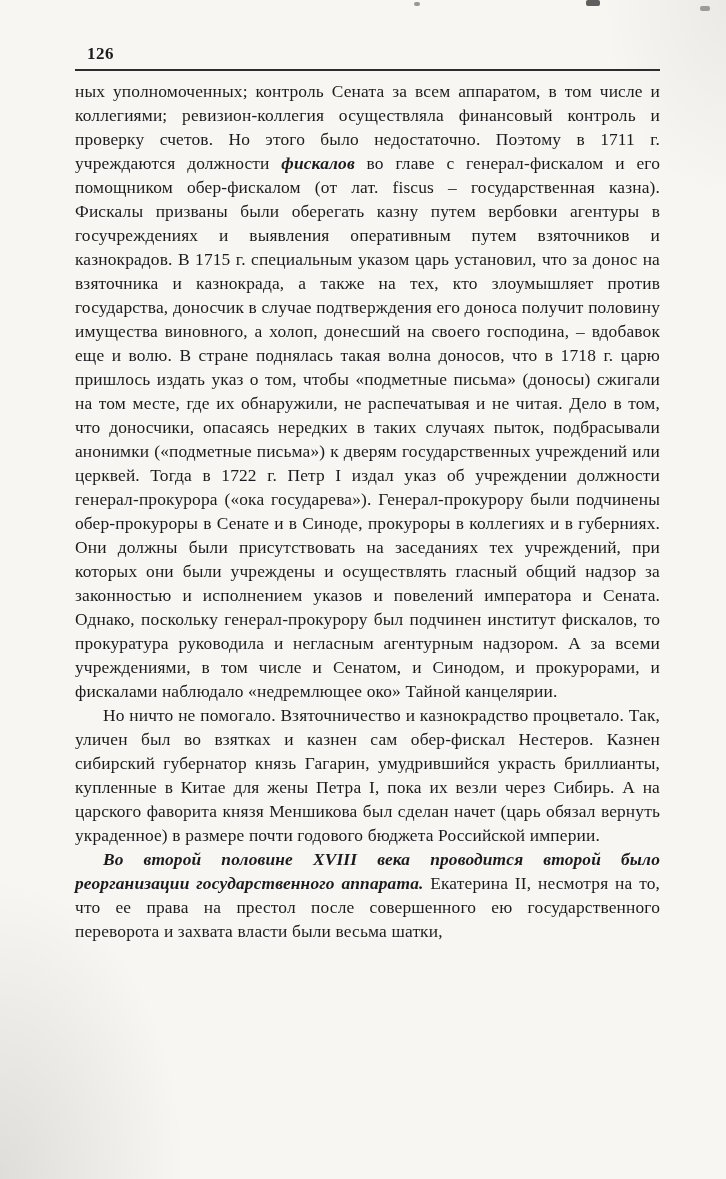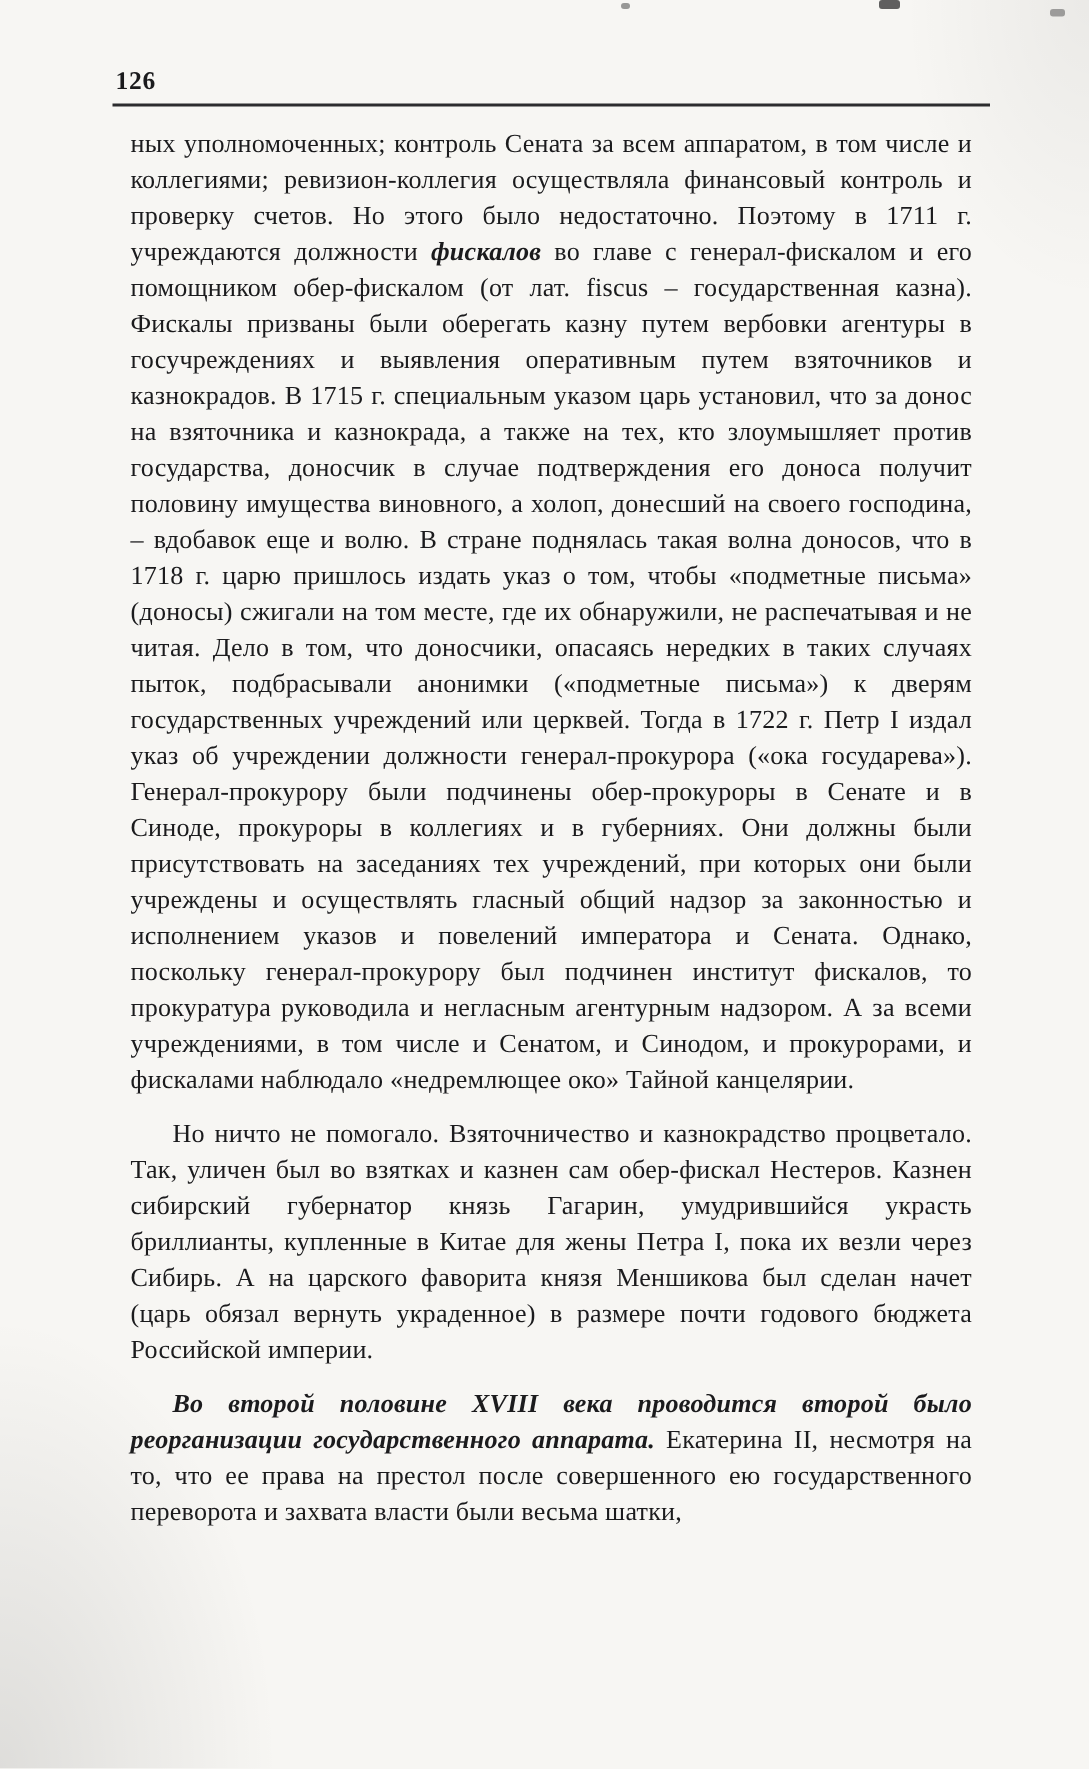--- a/index.html
+++ b/index.html
@@ -25,37 +25,37 @@
       var(--paper);
   }
   .page-header{
     margin-bottom:8px;
   }
   .page-number{
     display:block;
     font-weight:700;
     font-size:17px;
     letter-spacing:0.5px;
-    margin:0 0 5px 2px;
+    margin:0 0 5px 12px;
   }
   .header-rule{
     border:none;
     border-top:2px solid #2c2c2e;
     margin:0;
     width:585px;
   }
   .page-body{
     width:585px;
     font-size:17.4px;
     line-height:24px;
     text-align:justify;
     letter-spacing:0.15px;
   }
   p.paragraph{
-    margin:12px;
+    margin:0;
     padding:0;
   }
   p.paragraph.indent{
     text-indent:28px;
   }
   .bi{
     font-weight:700;
     font-style:italic;
   }
   .scan-mark{

